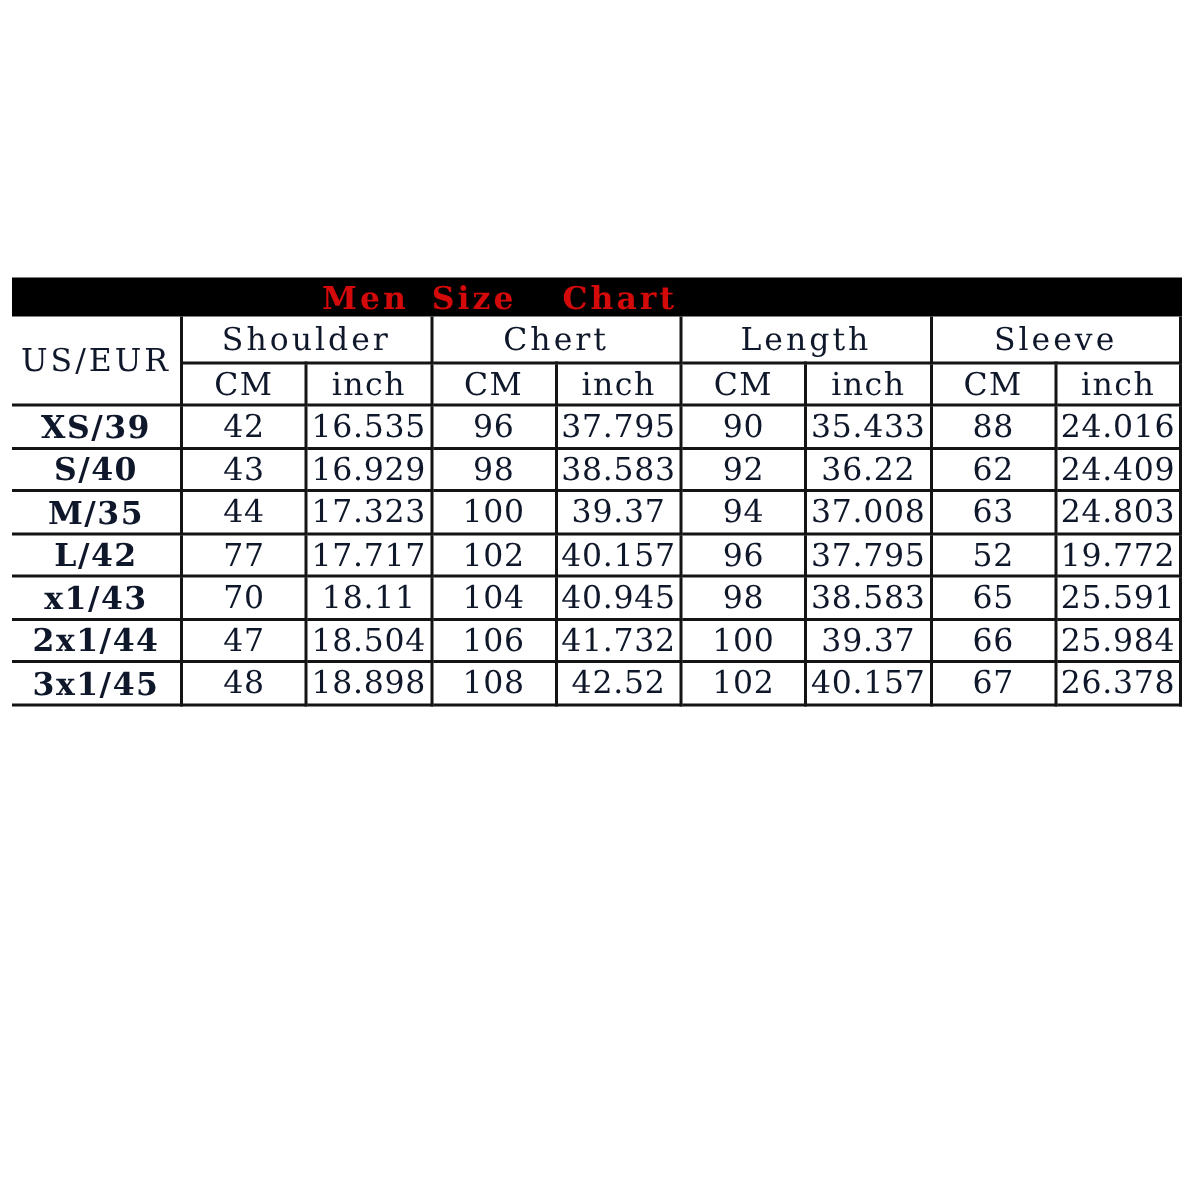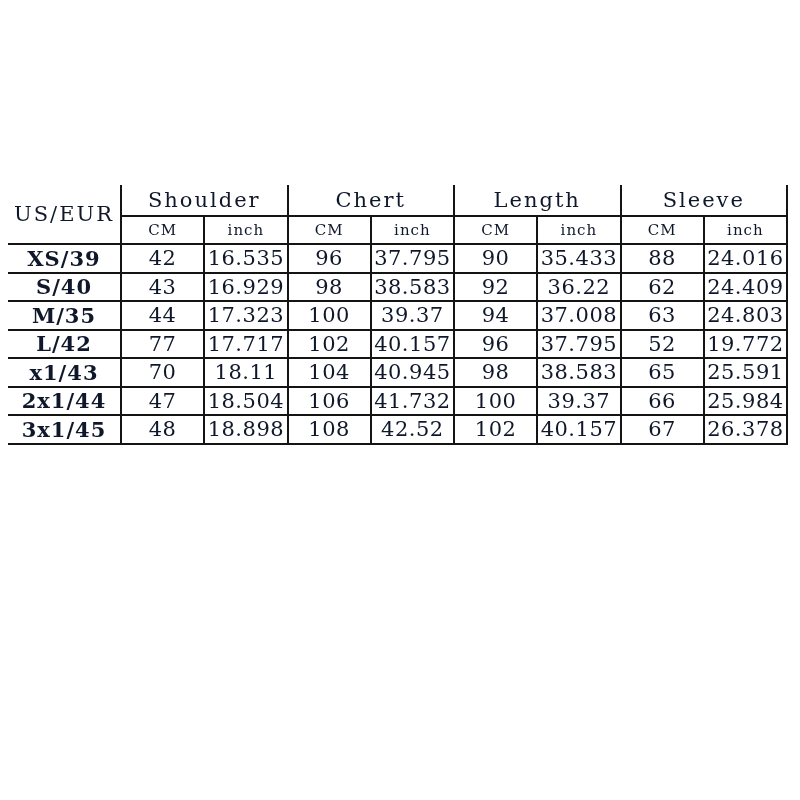--- a/index.html
+++ b/index.html
@@ -63,39 +63,42 @@
     height: 30px;
     font-size: 21px;
     letter-spacing: 2px;
   }
   .size-table .corner-th {
     font-size: 22px;
     letter-spacing: 1px;
   }
   .size-table .sub-row th {
     height: 26px;
-    font-size: 15px;
+    font-size: 21px;
     letter-spacing: 1px;
   }
   .size-table tbody td {
     height: 26.5px;
     font-size: 21px;
     letter-spacing: 0.5px;
   }
   .size-table tbody td.size-col {
     letter-spacing: 1px;
     font-weight: bold;
   }
 </style>
 </head>
 <body>
 
 <div class="page">
   <div class="chart-wrap">
 
+    <div class="title-bar">
+      <span class="title-text">Men Size  Chart</span>
+    </div>
 
     <table class="size-table">
       <colgroup>
         <col class="c-size">
         <col>
           <col>
           <col>
           <col>
           <col>
           <col>

